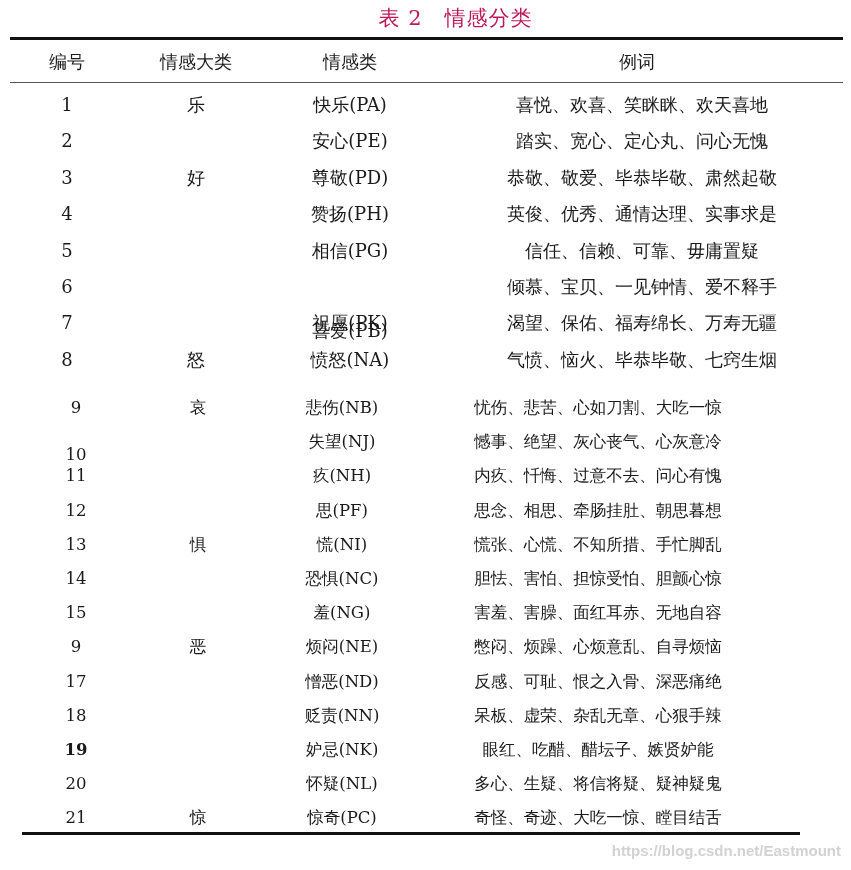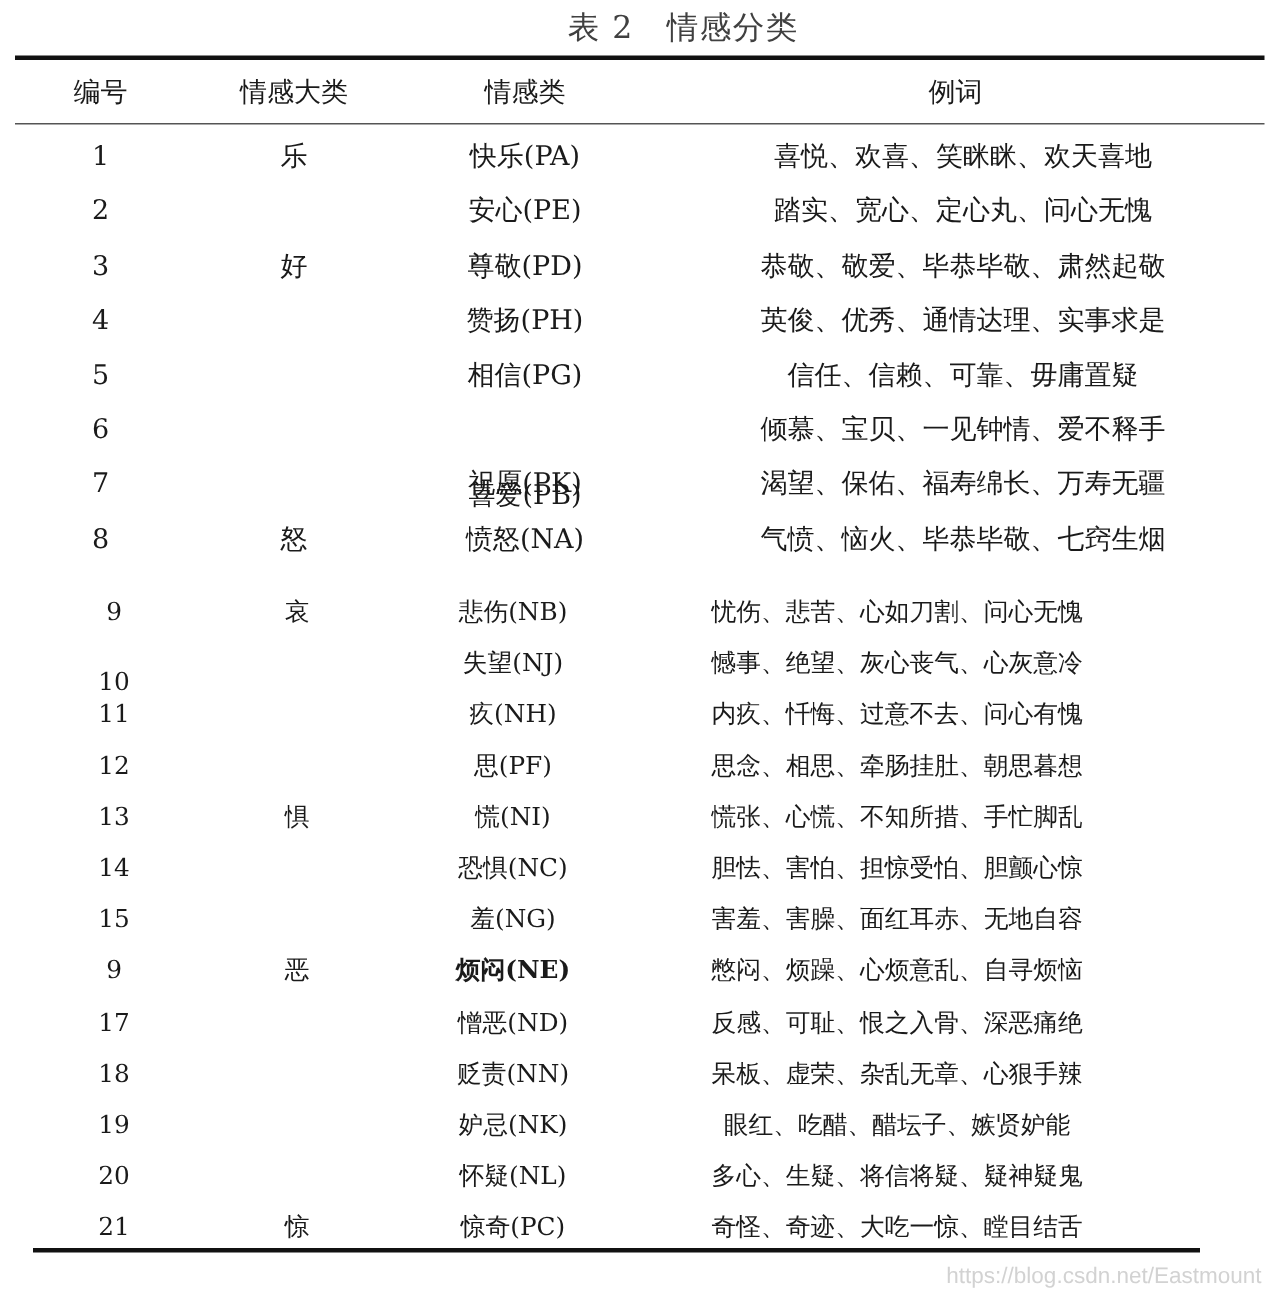--- a/index.html
+++ b/index.html
@@ -16,21 +16,21 @@
       color: #1a1a1a;
     }
     .caption {
       position: absolute;
       top: 4px;
       left: 0;
       width: 851px;
       text-align: center;
       font-size: 21px;
       letter-spacing: 1px;
-      color: #404040;
+      color: #be185d;
       padding-left: 60px;
       box-sizing: border-box;
     }
     .rule {
       position: absolute;
       background: #111;
     }
     .rule.top { left: 10px; width: 833px; top: 37px; height: 3px; }
     .rule.mid { left: 10px; width: 833px; top: 82px; height: 1px; background: #555; }
     .rule.bottom { left: 22px; width: 778px; top: 832px; height: 3px; }
@@ -47,20 +47,21 @@
     .c-example-top { left: 642px; }
     .c-example-bot { left: 598px; }
 
     .watermark {
       position: absolute;
       right: 10px;
       top: 842px;
       font-family: "Liberation Sans", sans-serif;
       font-size: 15px;
       color: #d2d2d2;
+      font-weight: bold;
     }
     #table-body-top .cell, #table-body-bottom .cell { }
   </style>
 </head>
 <body>
 
 <div class="caption">表 2　情感分类</div>
 
 <div class="rule top"></div>
 
@@ -122,21 +123,21 @@
     <span class="cell r-top" style="left:350px;top:351px;">愤怒(NA)</span>
     <span class="cell r-top c-example-top" style="top:351px;">气愤、恼火、毕恭毕敬、七窍生烟</span>
   </div>
 </div>
 
 <div id="table-body-bottom">
   <div>
     <span class="cell r-bot" style="left:76px;top:400px;">9</span>
     <span class="cell r-bot" style="left:198px;top:400px;">哀</span>
     <span class="cell r-bot" style="left:342px;top:400px;">悲伤(NB)</span>
-    <span class="cell r-bot c-example-bot" style="top:400px;">忧伤、悲苦、心如刀割、问心无愧</span>
+    <span class="cell r-bot c-example-bot" style="top:400px;">忧伤、悲苦、心如刀割、大吃一惊</span>
   </div>
   <div>
     <span class="cell r-bot" style="left:76px;top:434px;margin-top:13px;">10</span>
     <span class="cell r-bot" style="left:198px;top:434px;"></span>
     <span class="cell r-bot" style="left:342px;top:434px;">失望(NJ)</span>
     <span class="cell r-bot c-example-bot" style="top:434px;">憾事、绝望、灰心丧气、心灰意冷</span>
   </div>
   <div>
     <span class="cell r-bot" style="left:76px;top:468px;">11</span>
     <span class="cell r-bot" style="left:198px;top:468px;"></span>
@@ -163,37 +164,37 @@
   </div>
   <div>
     <span class="cell r-bot" style="left:76px;top:605px;">15</span>
     <span class="cell r-bot" style="left:198px;top:605px;"></span>
     <span class="cell r-bot" style="left:342px;top:605px;">羞(NG)</span>
     <span class="cell r-bot c-example-bot" style="top:605px;">害羞、害臊、面红耳赤、无地自容</span>
   </div>
   <div>
     <span class="cell r-bot" style="left:76px;top:639px;">9</span>
     <span class="cell r-bot" style="left:198px;top:639px;">恶</span>
-    <span class="cell r-bot" style="left:342px;top:639px;font-weight:bold;">烦闷(NE)</span>
+    <span class="cell r-bot" style="left:342px;top:639px;">烦闷(NE)</span>
     <span class="cell r-bot c-example-bot" style="top:639px;">憋闷、烦躁、心烦意乱、自寻烦恼</span>
   </div>
   <div>
     <span class="cell r-bot" style="left:76px;top:674px;">17</span>
     <span class="cell r-bot" style="left:198px;top:674px;"></span>
     <span class="cell r-bot" style="left:342px;top:674px;">憎恶(ND)</span>
     <span class="cell r-bot c-example-bot" style="top:674px;">反感、可耻、恨之入骨、深恶痛绝</span>
   </div>
   <div>
     <span class="cell r-bot" style="left:76px;top:708px;">18</span>
     <span class="cell r-bot" style="left:198px;top:708px;"></span>
     <span class="cell r-bot" style="left:342px;top:708px;">贬责(NN)</span>
     <span class="cell r-bot c-example-bot" style="top:708px;">呆板、虚荣、杂乱无章、心狠手辣</span>
   </div>
   <div>
-    <span class="cell r-bot" style="left:76px;top:742px;">19</span>
+    <span class="cell r-bot" style="left:76px;top:742px;font-weight:bold;">19</span>
     <span class="cell r-bot" style="left:198px;top:742px;"></span>
     <span class="cell r-bot" style="left:342px;top:742px;">妒忌(NK)</span>
     <span class="cell r-bot c-example-bot" style="top:742px;">眼红、吃醋、醋坛子、嫉贤妒能</span>
   </div>
   <div>
     <span class="cell r-bot" style="left:76px;top:776px;">20</span>
     <span class="cell r-bot" style="left:198px;top:776px;"></span>
     <span class="cell r-bot" style="left:342px;top:776px;">怀疑(NL)</span>
     <span class="cell r-bot c-example-bot" style="top:776px;">多心、生疑、将信将疑、疑神疑鬼</span>
   </div>

